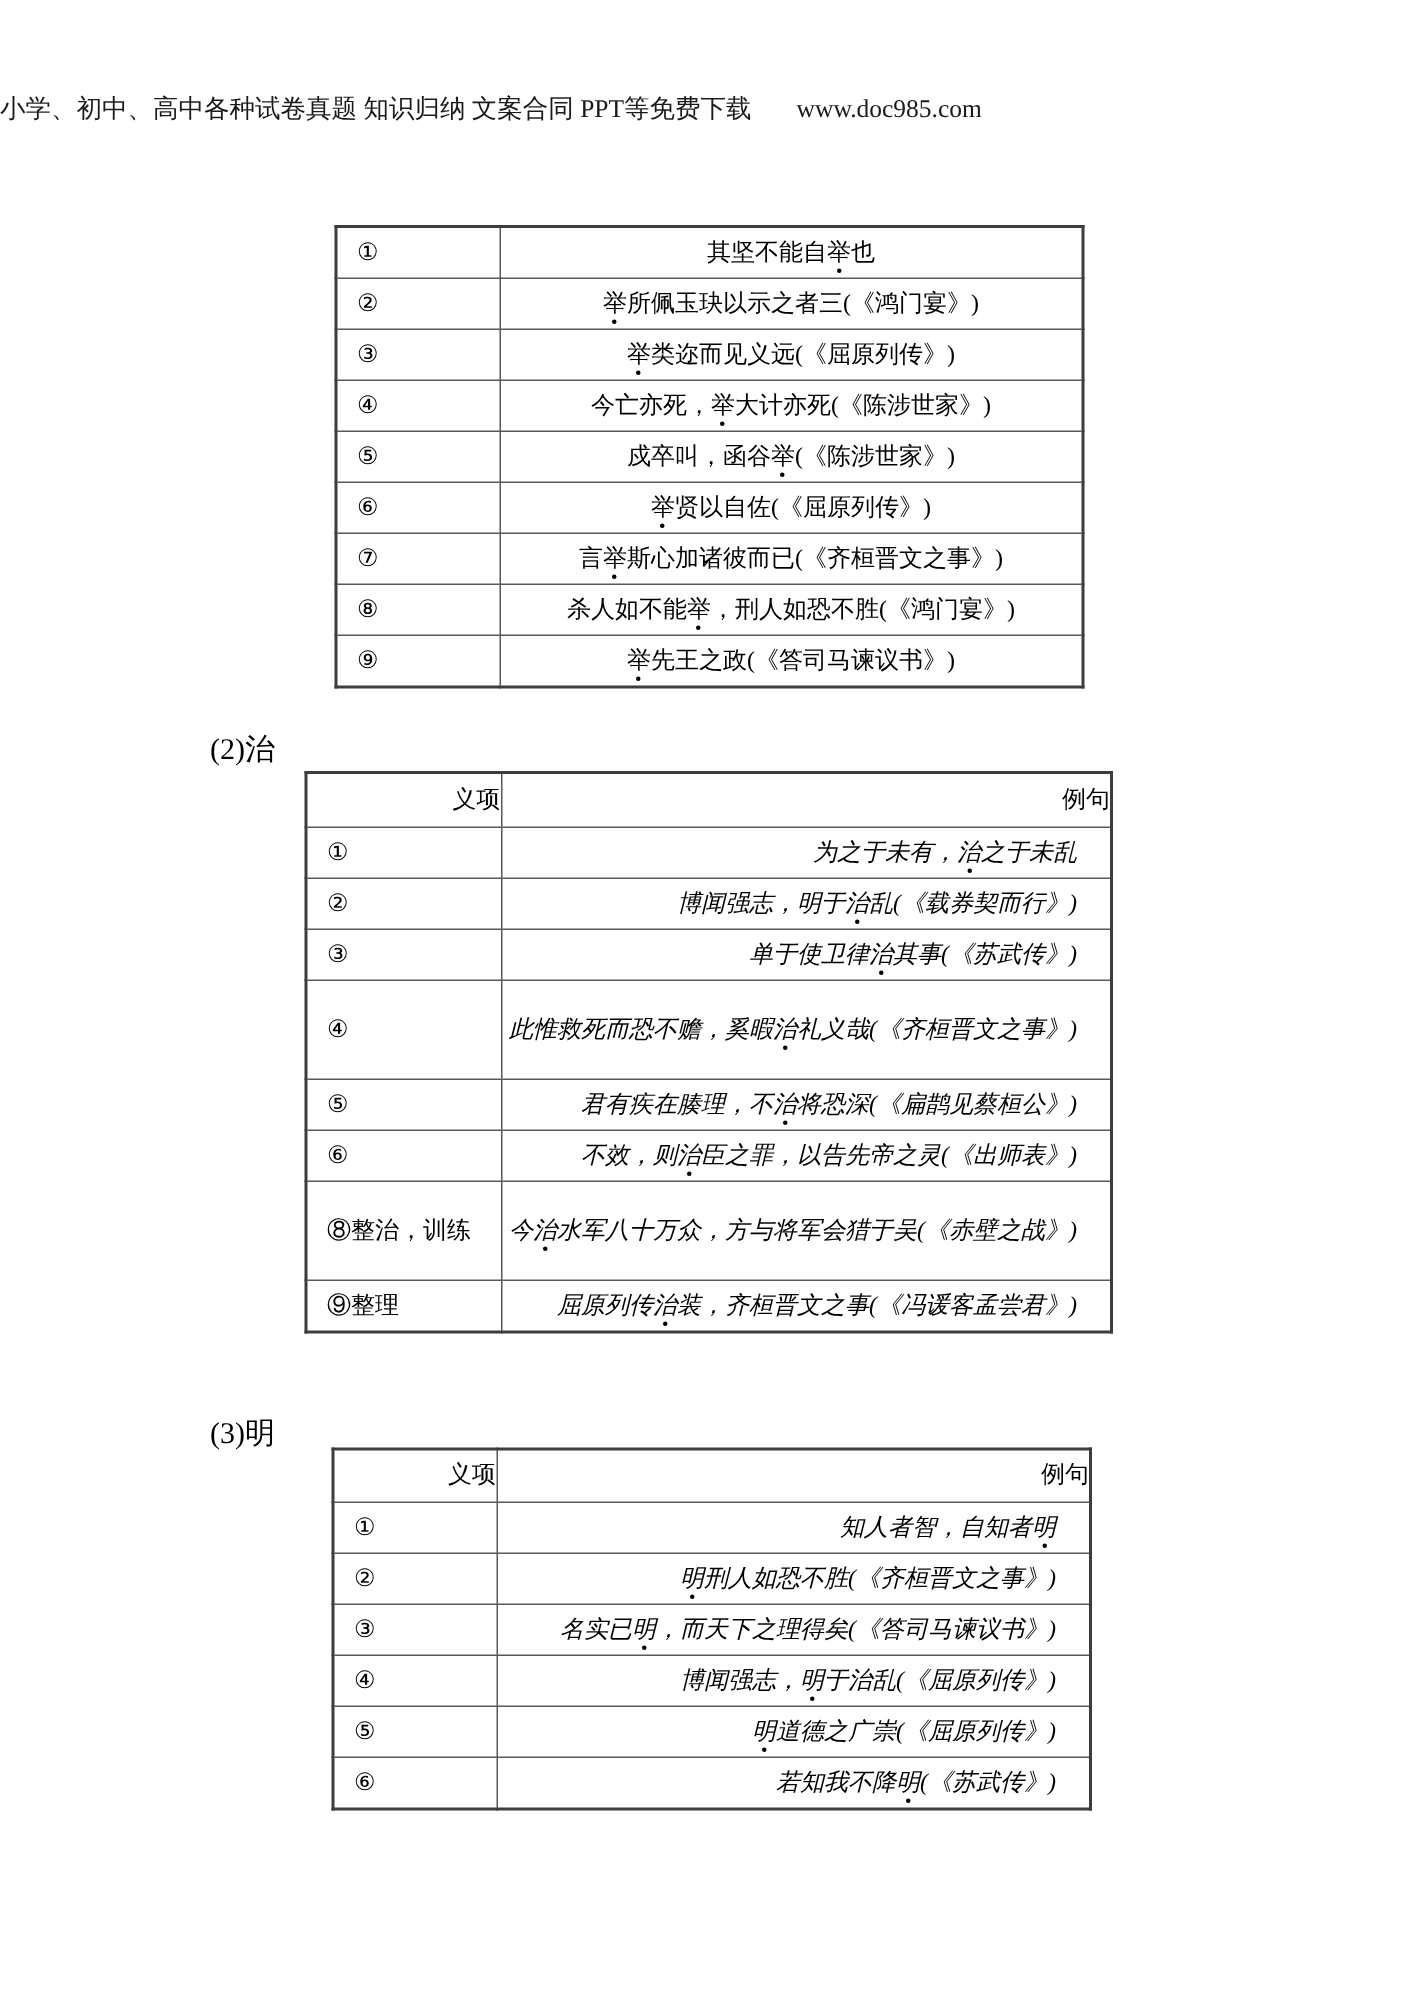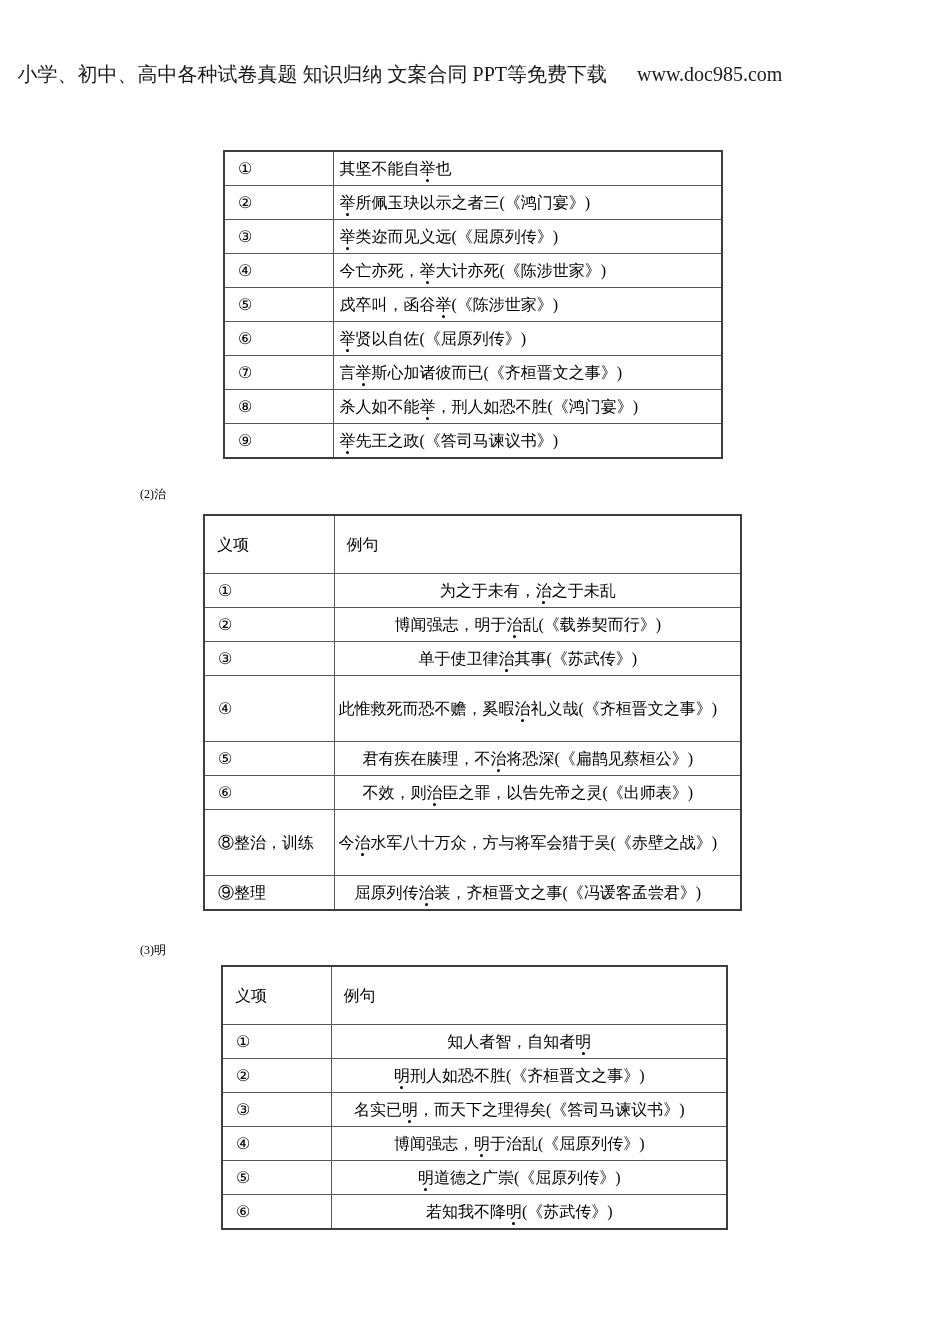--- a/index.html
+++ b/index.html
@@ -1,42 +1,42 @@
 <!DOCTYPE html>
 <html><head>
 <meta charset="utf-8">
 <style>
   html,body{margin:0;padding:0;}
   body{
     width:950px;height:1344px;position:relative;background:#ffffff;
     font-family:"Liberation Serif","DejaVu Serif",serif;color:#000;
   }
   .site-header{
-    position:absolute;top:61px;left:0;width:800px;text-align:center;
-    font-size:20px;white-space:nowrap;color:#1a1a1a;
+    position:absolute;top:61px;left:0;width:800px;text-align:left;
+    font-size:17px;white-space:nowrap;color:#1a1a1a;
   }
   .site-header .site-url{margin-left:30px;}
-  .sec-label{position:absolute;left:140px;font-size:12px;}
+  .sec-label{position:absolute;left:140px;font-size:20px;}
   table.doc-table{
     position:absolute;border-collapse:collapse;table-layout:fixed;
     font-size:16px;
   }
   table.doc-table td,table.doc-table th{
     border:1px solid #595959;vertical-align:middle;
     font-weight:normal;line-height:33px;overflow:hidden;
   }
   table.doc-table{border:2px solid #3d3d3d;}
   tr.h36{height:36px;}
   tr.h35{height:35px;}
   tr.h34{height:34px;}
   tr.tall{height:66px;}
   td.item{text-align:left;padding:0 4px 0 13px;}
-  td.ex-center{padding:0 6px;}
-  td.ex-left{text-align:center;padding:0 22px 0 3px;}
-  th.col-h{text-align:left;padding:12px;margin-left:37px;}
+  td.ex-center{text-align:center;padding:0 6px;}
+  td.ex-left{text-align:right;padding:0 22px 0 3px;font-style:italic;}
+  th.col-h{text-align:right;padding:0;margin-left:37px;}
   #table-ju{left:223px;top:150px;width:500px;}
   #table-ju col.c1{width:109px;}
   #table-zhi{left:203px;top:514px;width:539px;}
   #table-zhi col.c1{width:130px;}
   #table-ming{left:221px;top:965px;width:507px;}
   #table-ming col.c1{width:109px;}
   #label-zhi{top:486px;}
   #label-ming{top:942px;}
   .em{position:relative;}
   .em::after{

